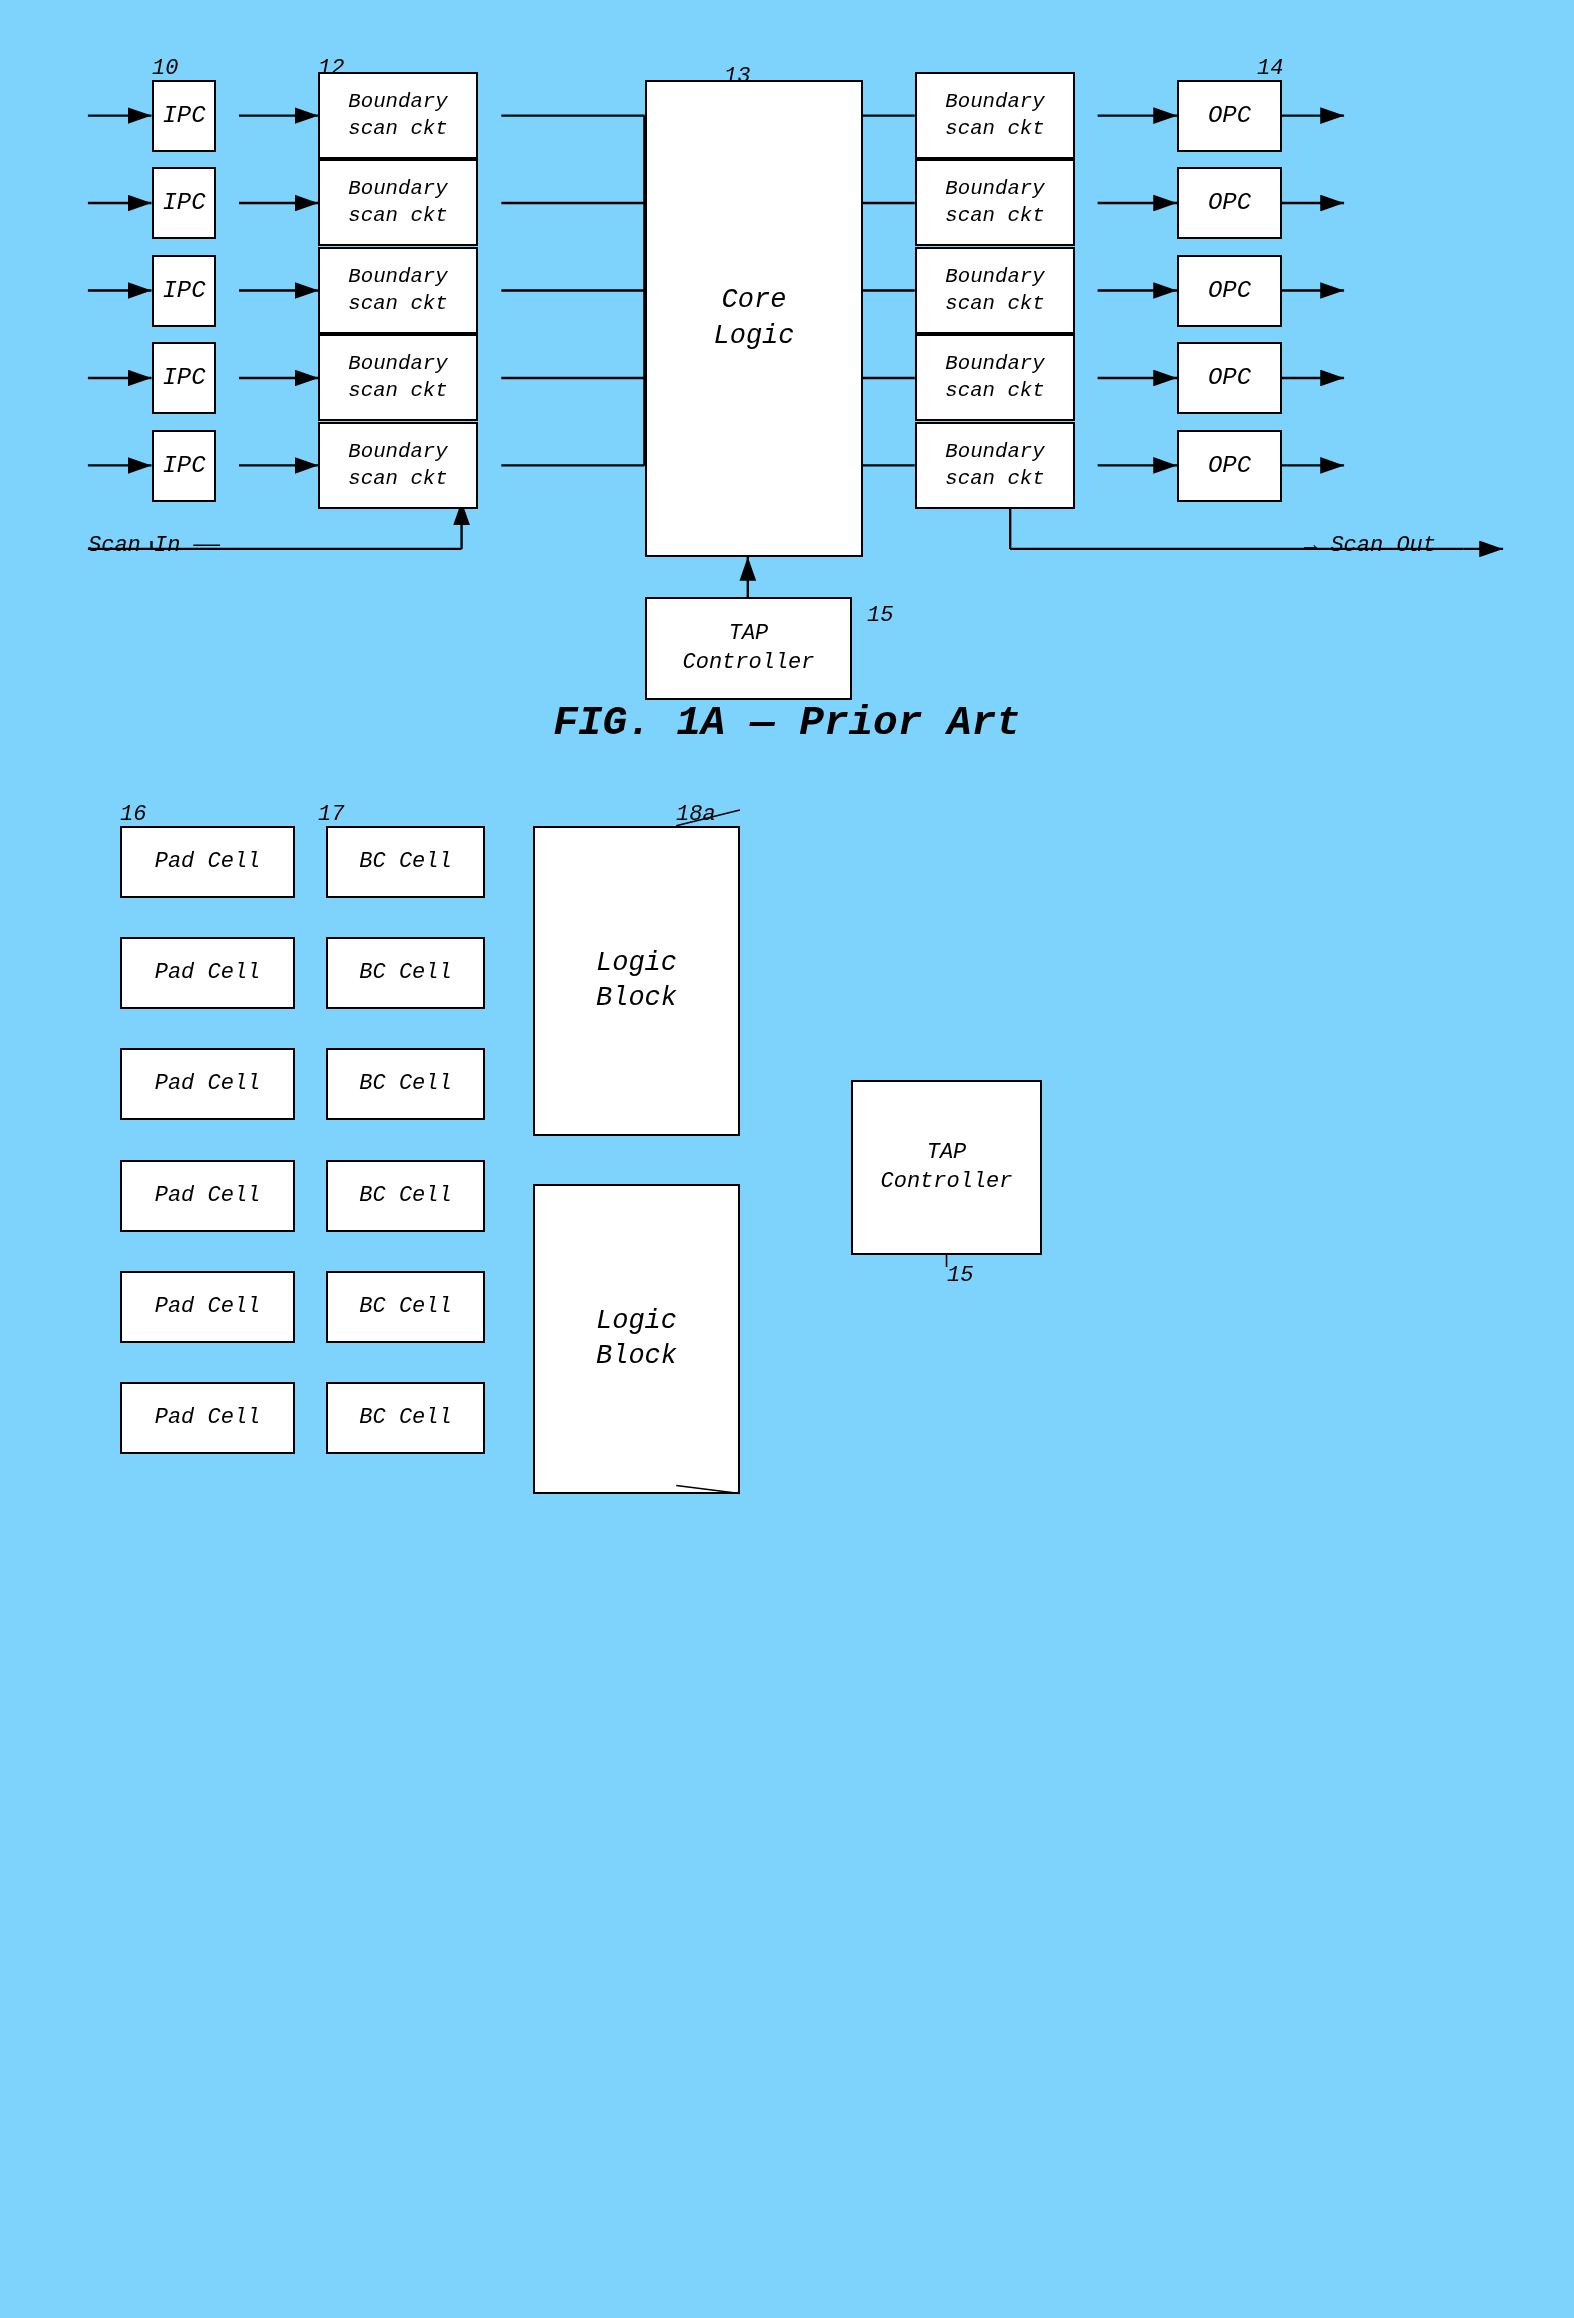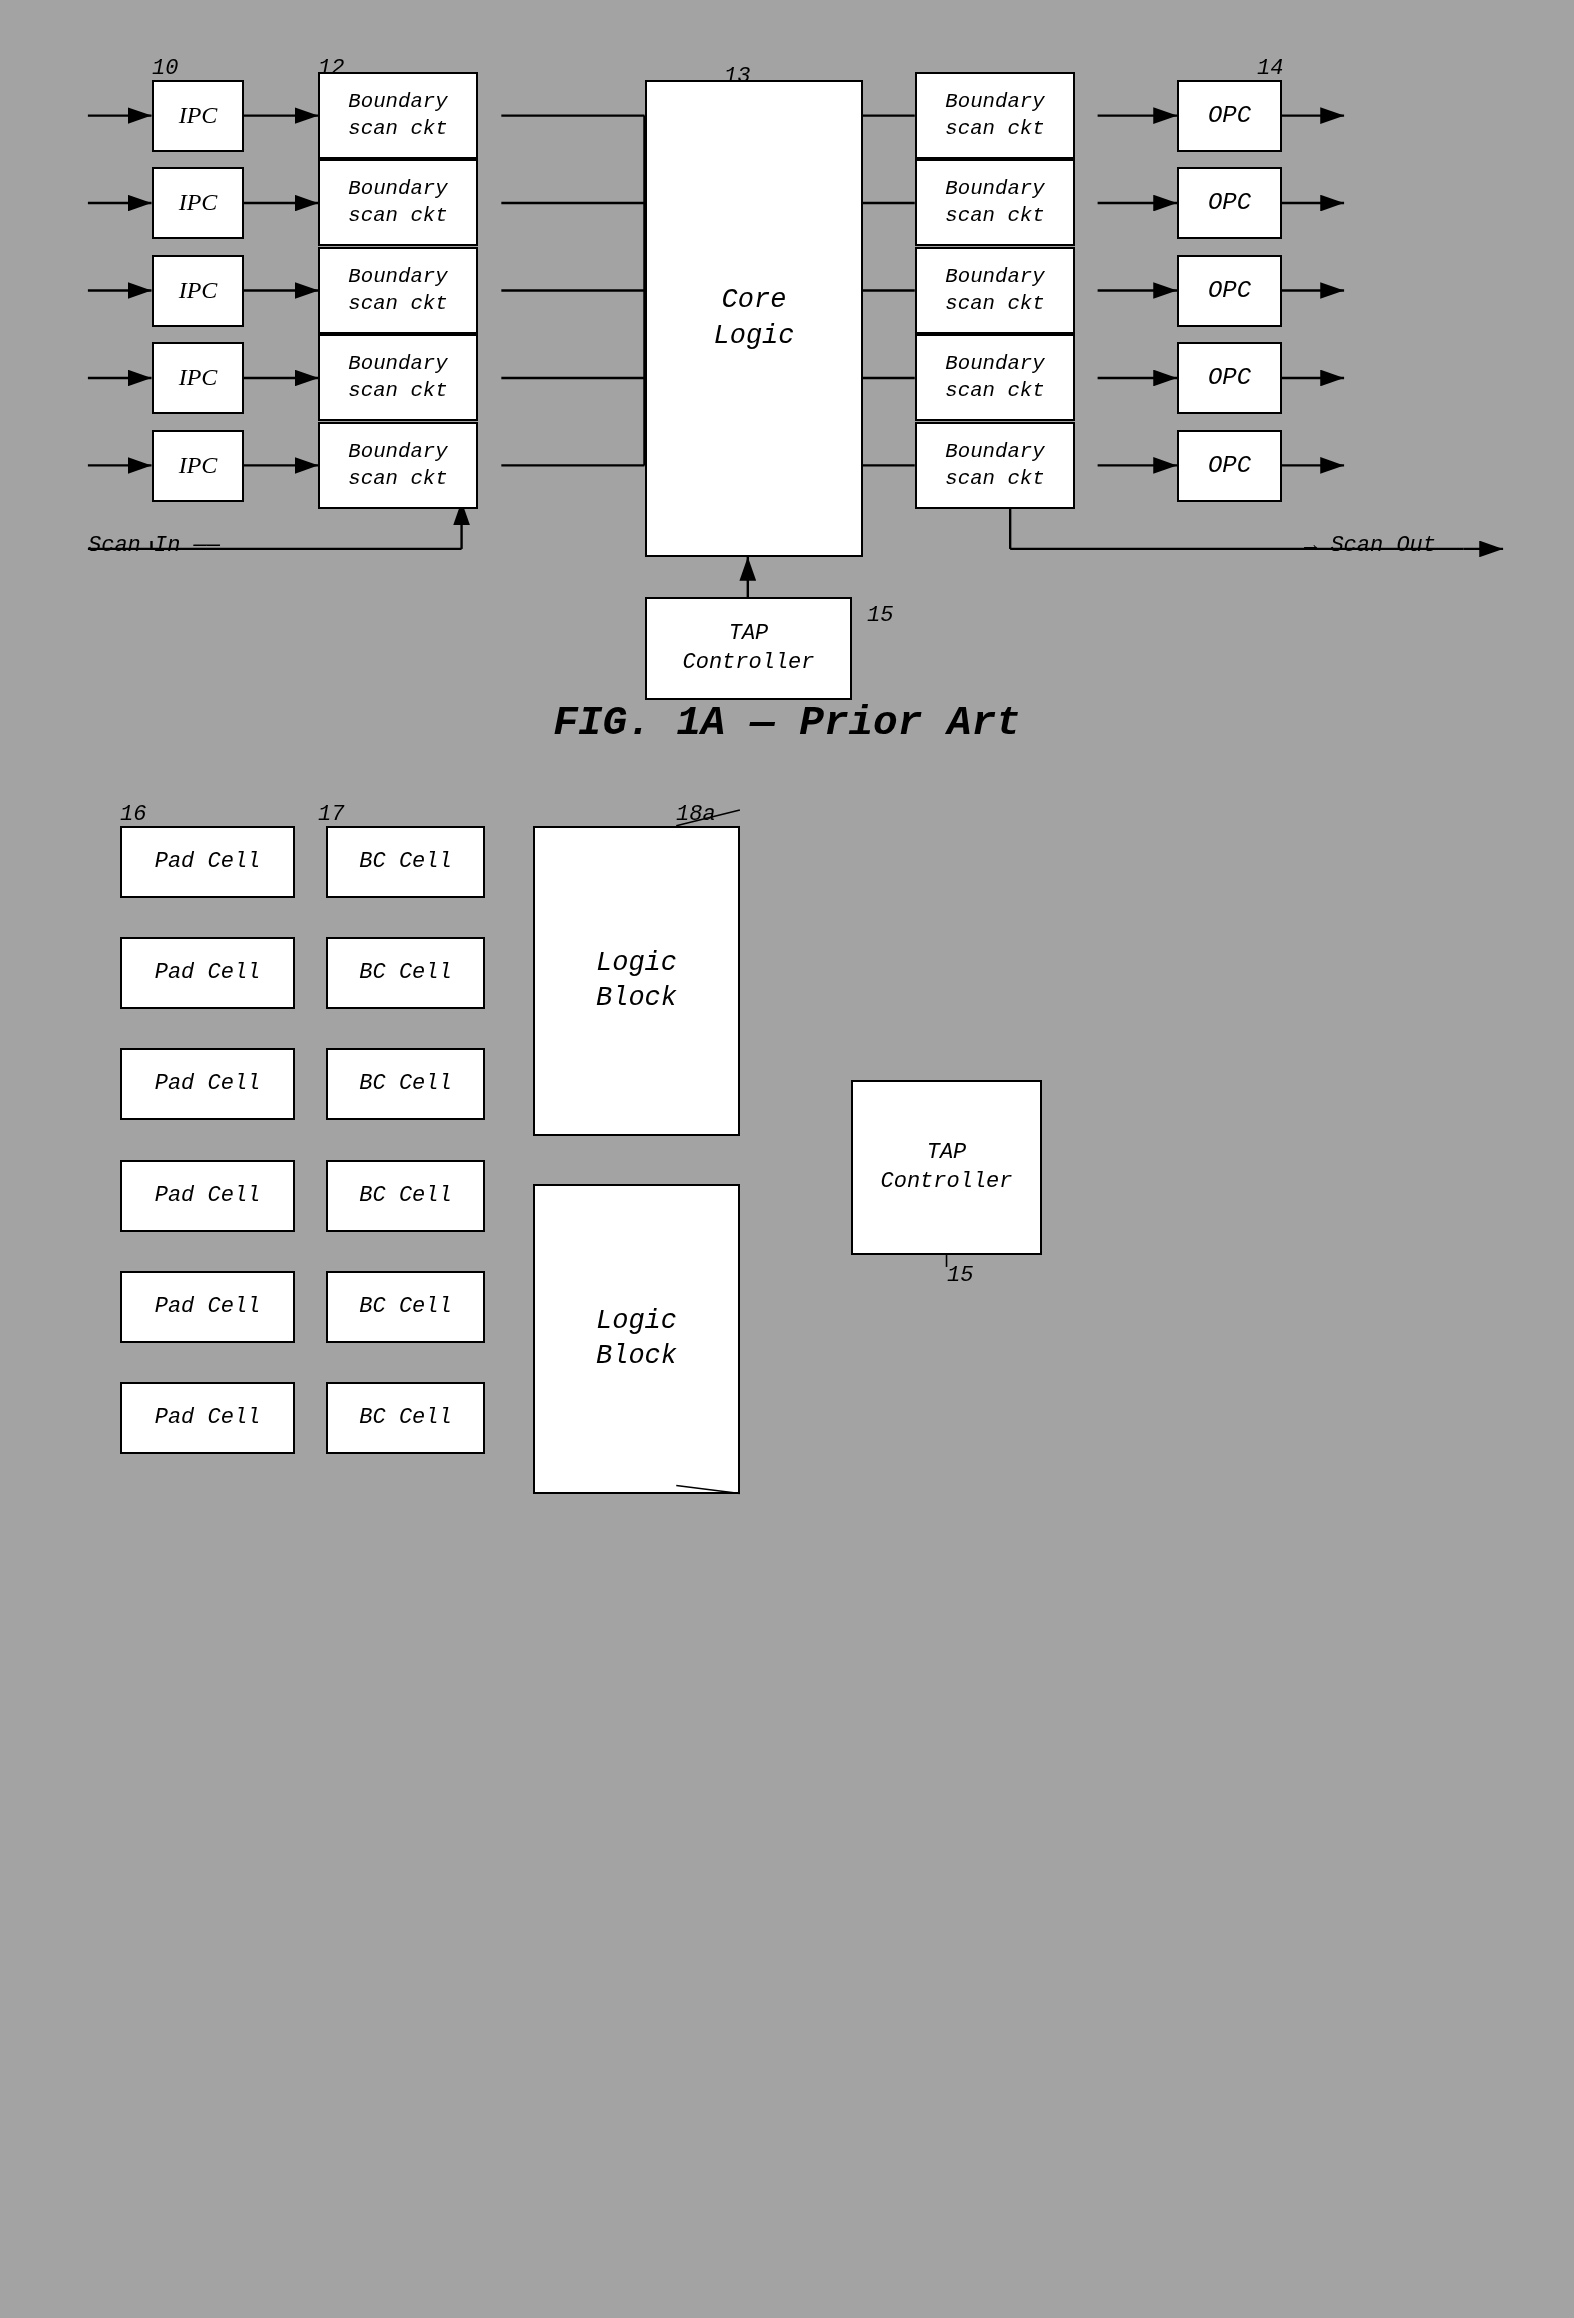--- a/index.html
+++ b/index.html
@@ -8,21 +8,21 @@
       font-family: 'Courier New', Courier, monospace;
       width: 1574px;
       min-height: 2319px;
       position: relative;
       overflow: hidden;
     }
 
     .page {
       width: 1574px;
       min-height: 2319px;
-      background: #a3a3a3;
+      background: #7dd3fc;
       position: relative;
       padding: 48px 72px;
     }
 
     
     .fig1a {
       position: relative;
       width: 100%;
       margin-bottom: 48px;
     }
@@ -43,24 +43,23 @@
       align-items: center;
       justify-content: center;
       text-align: center;
       font-style: italic;
       font-size: 22px;
       line-height: 1.3;
     }
 
     
     .ipc {
-      width: 92px;
+      width: 64px;
       height: 72px;
       font-size: 24px;
-      font-family: Liberation Serif, serif;
     }
 
     
     .bsc {
       width: 160px;
       height: 87px;
       font-size: 20.7px;
     }
 
     

